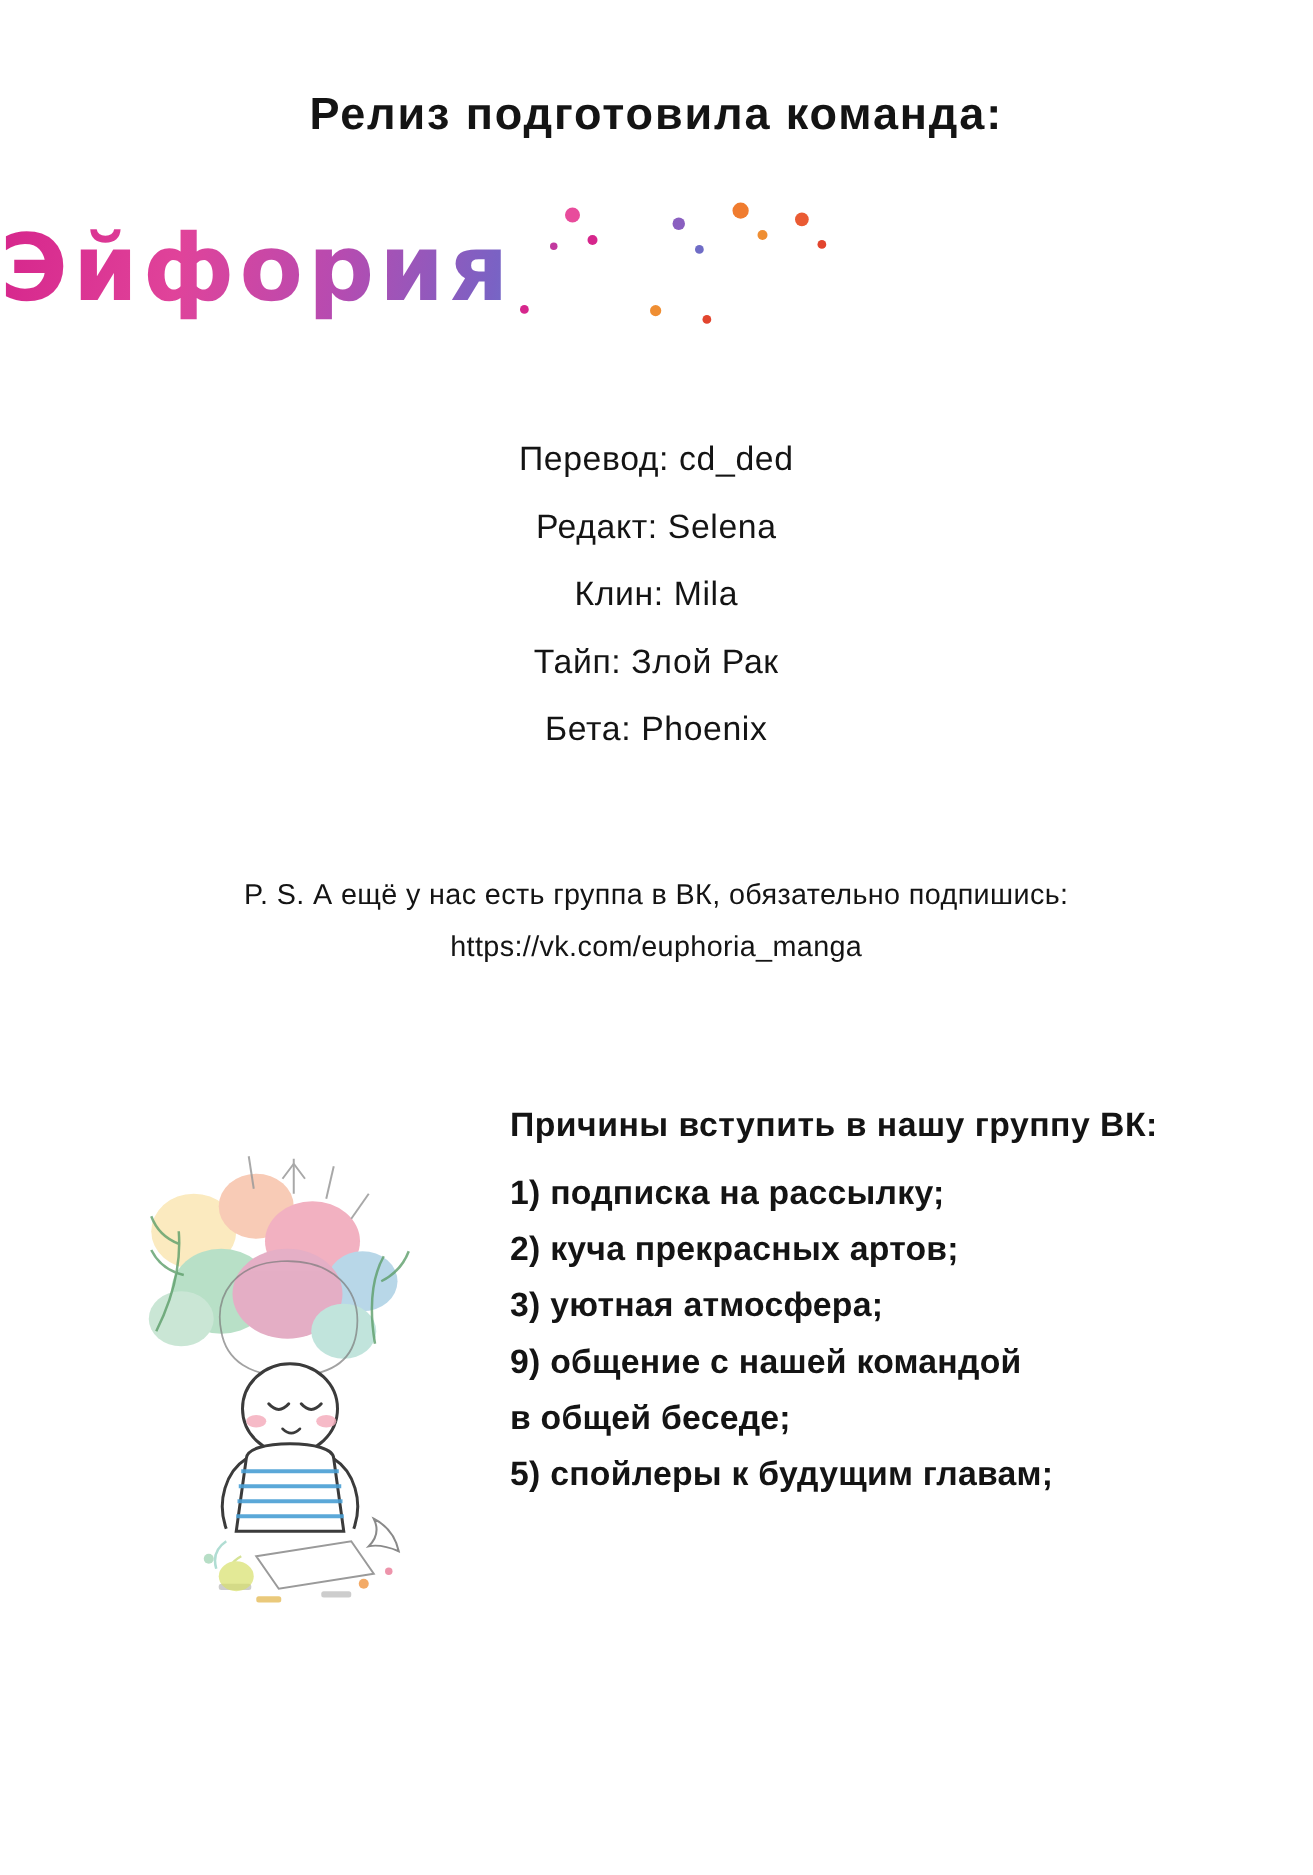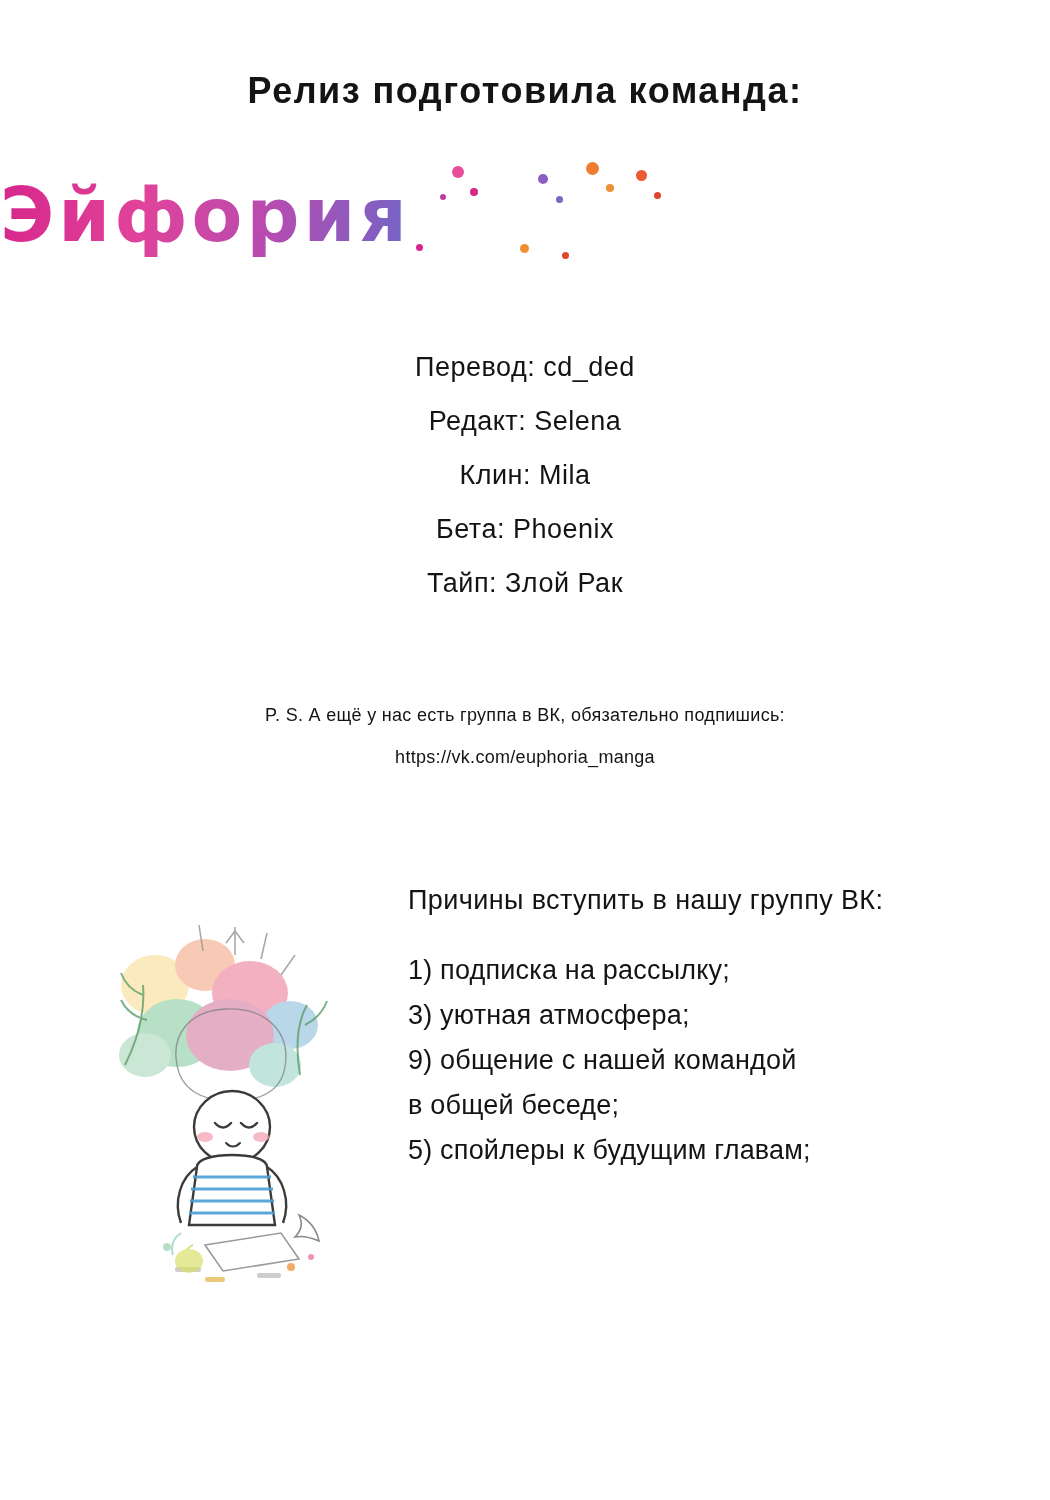--- a/index.html
+++ b/index.html
@@ -78,51 +78,52 @@
 
   
   .ps {
     position: absolute;
     top: 694px;
     left: 0;
     width: 1050px;
     text-align: center;
   }
   .ps .ps-line {
-    font-size: 18px;
+    font-size: 23px;
     line-height: 42px;
     color: #141414;
     letter-spacing: 0.3px;
   }
 
   
   .reasons {
     position: absolute;
     top: 885px;
     left: 408px;
     width: 600px;
   }
   .reasons-heading {
     font-size: 27px;
-    font-weight: normal;
+    font-weight: bold;
     color: #141414;
     letter-spacing: 0.4px;
-    margin-bottom: 32px;
+    margin-bottom: 16px;
   }
   .reasons-list {
     list-style: none;
     margin: 0;
     padding: 0;
   }
   .reasons-list li {
     font-size: 27px;
     line-height: 45px;
     color: #141414;
     letter-spacing: 0.2px;
     white-space: pre-line;
+    font-weight: bold;
   }
 
   
   .illustration {
     position: absolute;
     left: 85px;
     top: 915px;
     width: 290px;
     height: 390px;
   }
@@ -148,33 +149,34 @@
     <span class="bubble" style="left:654px; top:32px; width:7px;  height:7px;  background:#e2452e;"></span>
     <span class="bubble" style="left:520px; top:84px; width:9px;  height:9px;  background:#ef8e33;"></span>
     <span class="bubble" style="left:562px; top:92px; width:7px;  height:7px;  background:#e2452e;"></span>
     <span class="bubble" style="left:416px; top:84px; width:7px;  height:7px;  background:#d6268c;"></span>
   </div>
 
   <div class="credits">
     <div class="line">Перевод: cd_ded</div>
     <div class="line">Редакт: Selena</div>
     <div class="line">Клин:  Mila</div>
+    <div class="line">Тайп: Злой Рак</div>
     <div class="line">Бета: Phoenix</div>
-    <div class="line">Тайп: Злой Рак</div>
   </div>
 
   <div class="ps">
     <div class="ps-line">P. S. А ещё у нас есть группа в ВК, обязательно подпишись:</div>
     <div class="ps-line">https://vk.com/euphoria_manga</div>
   </div>
 
   <div class="reasons">
     <div class="reasons-heading">Причины вступить в нашу группу ВК:</div>
     <ul class="reasons-list">
       <li>1) подписка на рассылку;</li>
+      <li>2) куча прекрасных артов;</li>
       <li>3) уютная атмосфера;</li>
       <li>9) общение с нашей командой
 в общей беседе;</li>
       <li>5)  спойлеры к будущим главам;</li>
     </ul>
   </div>
 
   <div class="illustration">
     <svg viewBox="0 0 290 390" width="290" height="390" xmlns="http://www.w3.org/2000/svg">
 

